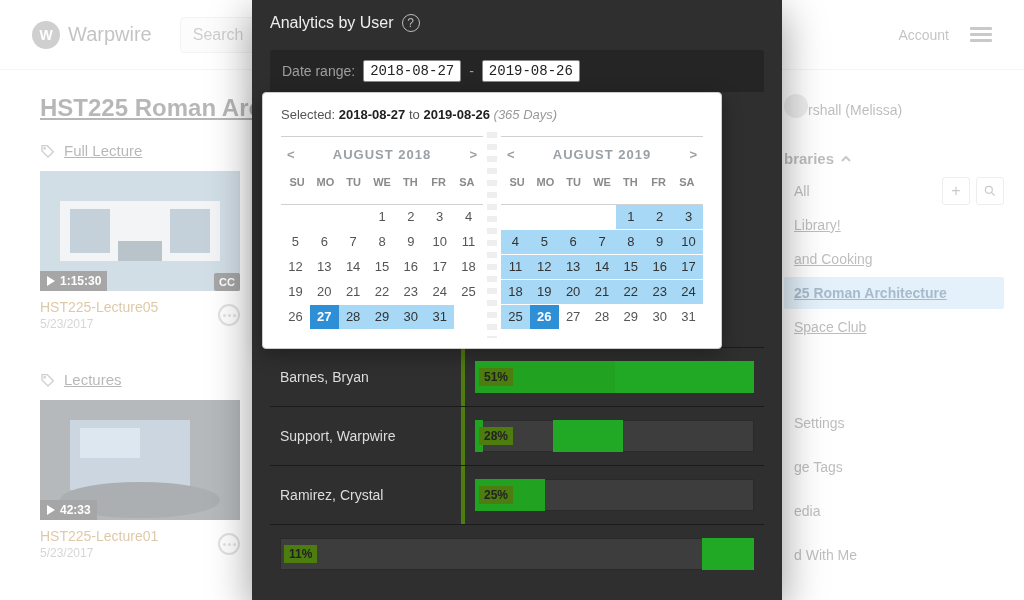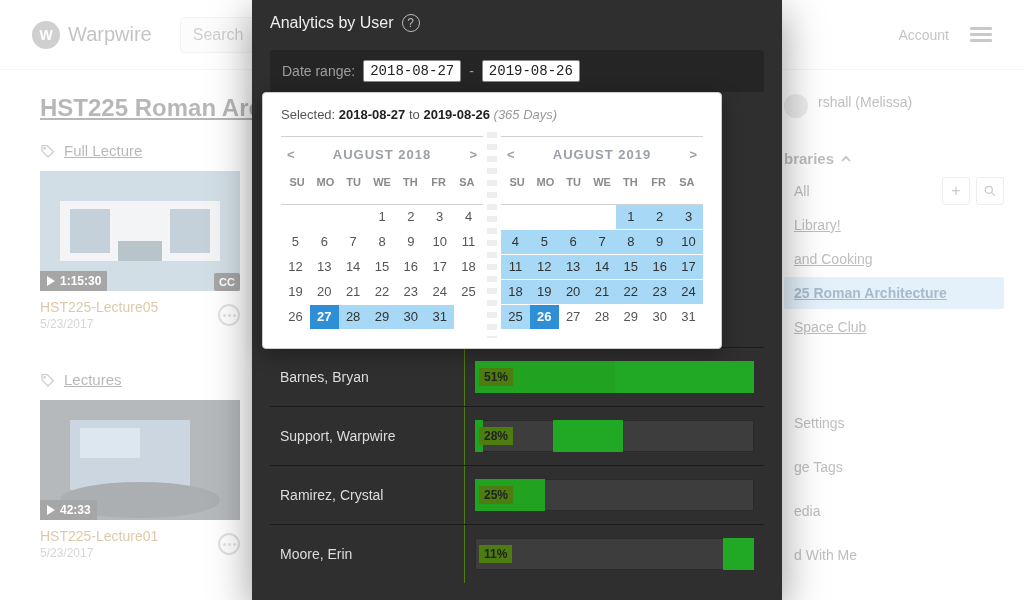--- a/index.html
+++ b/index.html
@@ -31,21 +31,21 @@
   .duration { position:absolute; bottom:0; left:0; background:#000; color:#fff; font-size:12px; padding:3px 6px; display:flex; align-items:center; gap:4px; font-weight:600; }
   .cc { position:absolute; bottom:0; right:0; background:#000; color:#fff; font-size:11px; padding:3px 5px; font-weight:700; border-radius:2px; }
   .item-row { display:flex; align-items:center; justify-content:space-between; width: 200px; }
   .item-title { color:#a16207; font-size:14px; }
   .item-date { color:#888; font-size:12px; margin-top:2px; }
   .dots-btn { width:22px; height:22px; border:2px solid #aaa; border-radius:50%; display:flex; align-items:center; justify-content:center; gap:2px; }
   .dots-btn span { width:3px; height:3px; background:#aaa; border-radius:50%; }
 
   
   .sidebar { width: 240px; padding-right: 20px; display:flex; flex-direction:column; gap: 14px; }
-  .user-row { display:flex; align-items:flex-start; gap:10px; color:#444; }
+  .user-row { display:flex; align-items:flex-end; color:#444; }
   .avatar { width:24px; height:24px; border-radius:50%; background:#ccc; }
   .sb-head { font-weight:700; font-size:15px; color:#444; display:flex; align-items:center; gap:6px; margin-top: 18px; }
   .sb-actions { display:flex; gap:6px; margin-left:auto; }
   .sq-btn { width:28px; height:28px; border:1px solid #ccc; background:#fff; border-radius:3px; display:flex; align-items:center; justify-content:center; color:#666; font-size:16px; }
   .sb-list { display:flex; flex-direction:column; gap:2px; margin-top:4px; }
   .sb-item { padding:8px 10px; color:#444; text-decoration:underline; border-radius:2px; font-size:14px; }
   .sb-item.noline { text-decoration:none; }
   .sb-item.active { background:#b3d6f2; color:#003a6b; font-weight:600; }
 
   
@@ -75,21 +75,21 @@
   .dow span { font-size:11px; font-weight:700; color:#8a8a8a; padding: 4px 0 6px; }
   .cell { font-size:13px; color:#555; padding:3px 0; line-height: 18px; position:relative; }
   .cell.in { background:#a7d8f5; color:#333; }
   .cell.sel { background:#2e8ed6; color:#fff; font-weight:700; }
   
   .wk { margin-bottom:1px; }
 
   
   .rows { margin-top: 255px; display:flex; flex-direction:column; }
   .row { display:flex; border-top:1px solid #1b1b1b; }
-  .row .name { width: 195px; padding: 18px 10px; font-size: 14px; color:#ddd; border-right:1px solid #4d7c0f; display:flex; align-items:center; }
+  .row .name { width: 195px; padding: 18px 10px; font-size: 14px; color:#ddd; border-right:4px solid #4d7c0f; display:flex; align-items:center; }
   .row .bars { flex:1; padding: 13px 10px; display:flex; flex-direction:column; justify-content:center; }
   .bar { position:relative; height:32px; background:#3d3d3d; box-shadow: inset 0 0 0 1px #2a2a2a; }
   .fill1 { position:absolute; left:0; top:0; bottom:0; background:#21a321; }
   .pct { position:absolute; top:50%; transform:translateY(-50%); background:#4d7c0f; color:#222; font-size:12px; padding:2px 5px; font-weight:600; }
   .seg { position:absolute; top:0; bottom:0; background:#21a824; }
 </style>
 </head>
 <body>
 
 <div class="topbar">
@@ -419,21 +419,20 @@
     <div class="row">
       <div class="name">Ramirez, Crystal</div>
       <div class="bars">
         <div class="bar">
             <div class="fill1" style="width:25%"></div>
             <span class="pct" style="left:4px">25%</span>
           </div>
       </div>
     </div>
     <div class="row">
-      <div class="name">Moore, Erin</div>
       <div class="bars">
         <div class="bar">
             <span class="pct" style="left:4px">11%</span>
             <div class="seg" style="left:89%; width:11%"></div>
           </div>
       </div>
     </div>
   </div>
 </div>
 

